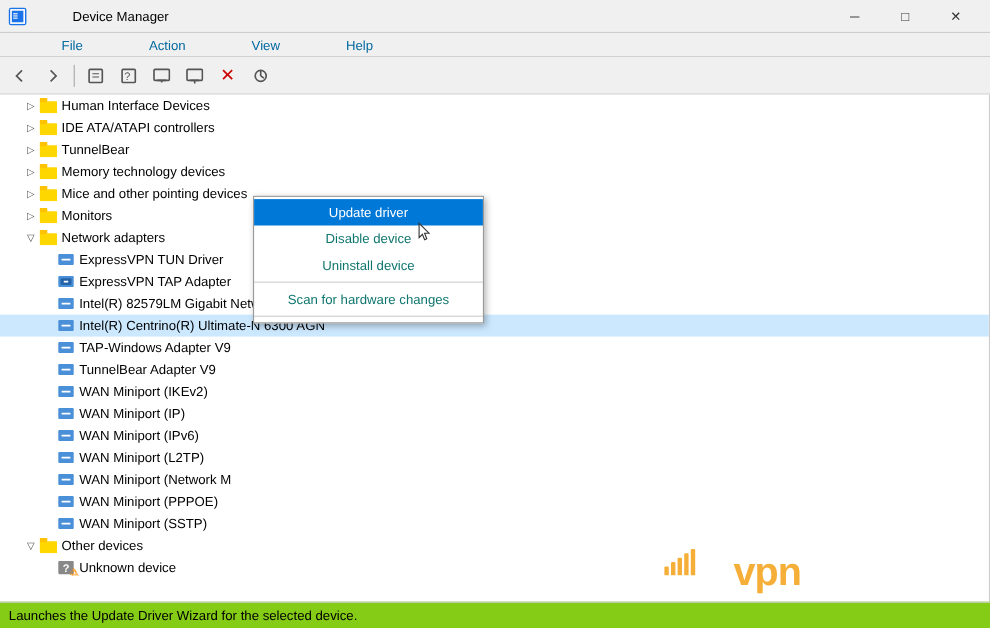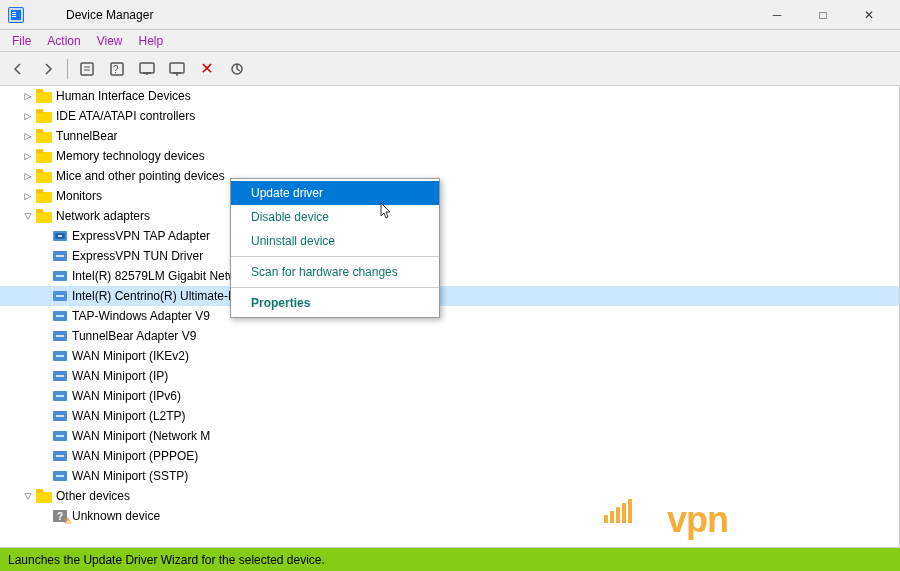--- a/index.html
+++ b/index.html
@@ -64,21 +64,22 @@
       height: 22px;
       display: flex;
       align-items: center;
       padding: 0 4px;
       border-bottom: 1px solid #ccc;
     }
     .menu-item {
       padding: 2px 8px;
       cursor: pointer;
       font-size: 12px;
-      color: #a21caf;
+      color: #0369a1;
+      margin-left: 44px;
     }
 
     
     .toolbar {
       background: #f0f0f0;
       height: 34px;
       display: flex;
       align-items: center;
       padding: 0 4px;
       border-bottom: 1px solid #ccc;
@@ -163,20 +164,21 @@
     .context-menu {
       position: absolute;
       top: 178px;
       left: 230px;
       width: 210px;
       background: white;
       border: 1px solid #999;
       box-shadow: 2px 2px 6px rgba(0,0,0,0.3);
       z-index: 1000;
       padding: 2px 0;
+      text-align: center;
     }
     .context-menu-item {
       padding: 5px 20px;
       cursor: pointer;
       font-size: 12px;
       color: #0f766e;
     }
     .context-menu-item.highlighted {
       background: #0078d7;
       color: white;
@@ -410,36 +412,36 @@
             </svg>
         </span>
         <span class="item-label">Network adapters</span>
       </div>
 
       <div class="tree-item indent-2">
         <span class="expand-btn" style="visibility:hidden">▷</span>
         <span class="item-icon">
           <svg width="16" height="14" viewBox="0 0 16 14">
             <rect x="1" y="2" width="14" height="10" rx="1" fill="#4a90d9"></rect>
+            <line x1="4" y1="7" x2="12" y2="7" stroke="#fff" stroke-width="1.5"></line>
+          </svg>
+        </span>
+        <span class="item-label">ExpressVPN TUN Driver</span>
+      </div>
+
+      <div class="tree-item indent-2">
+        <span class="expand-btn" style="visibility:hidden">▷</span>
+        <span class="item-icon">
+          <svg width="16" height="14" viewBox="0 0 16 14">
+            <rect x="1" y="2" width="14" height="10" rx="1" fill="#4a90d9"></rect>
             <rect x="3" y="4" width="10" height="6" rx="1" fill="#2563a8"></rect>
             <line x1="6" y1="7" x2="10" y2="7" stroke="#fff" stroke-width="1.5"></line>
           </svg>
         </span>
         <span class="item-label">ExpressVPN TAP Adapter</span>
-      </div>
-
-      <div class="tree-item indent-2">
-        <span class="expand-btn" style="visibility:hidden">▷</span>
-        <span class="item-icon">
-          <svg width="16" height="14" viewBox="0 0 16 14">
-            <rect x="1" y="2" width="14" height="10" rx="1" fill="#4a90d9"></rect>
-            <line x1="4" y1="7" x2="12" y2="7" stroke="#fff" stroke-width="1.5"></line>
-          </svg>
-        </span>
-        <span class="item-label">ExpressVPN TUN Driver</span>
       </div>
 
       <div class="tree-item indent-2">
         <span class="expand-btn" style="visibility:hidden">▷</span>
         <span class="item-icon">
           <svg width="16" height="14" viewBox="0 0 16 14">
             <rect x="1" y="2" width="14" height="10" rx="1" fill="#4a90d9"></rect>
             <line x1="4" y1="7" x2="12" y2="7" stroke="#fff" stroke-width="1.5"></line>
           </svg>
         </span>
@@ -590,21 +592,20 @@
   </div>
 </div>
 
 <div class="context-menu">
   <div class="context-menu-item highlighted">Update driver</div>
   <div class="context-menu-item">Disable device</div>
   <div class="context-menu-item">Uninstall device</div>
   <div class="context-menu-separator"></div>
   <div class="context-menu-item">Scan for hardware changes</div>
   <div class="context-menu-separator"></div>
-  <div class="context-menu-item bold">Properties</div>
 </div>
 
 <div style="position:absolute; top:202px; left:380px; width:12px; height:18px; pointer-events:none; z-index:2000;">
   <svg width="12" height="18" viewBox="0 0 12 18">
     <path d="M1 1 L1 14 L4 11 L6 16 L8 15 L6 10 L10 10 Z" fill="white" stroke="#333" stroke-width="1"></path>
   </svg>
 </div>
 
 <div class="status-bar">
   <span>Launches the Update Driver Wizard for the selected device.</span>

